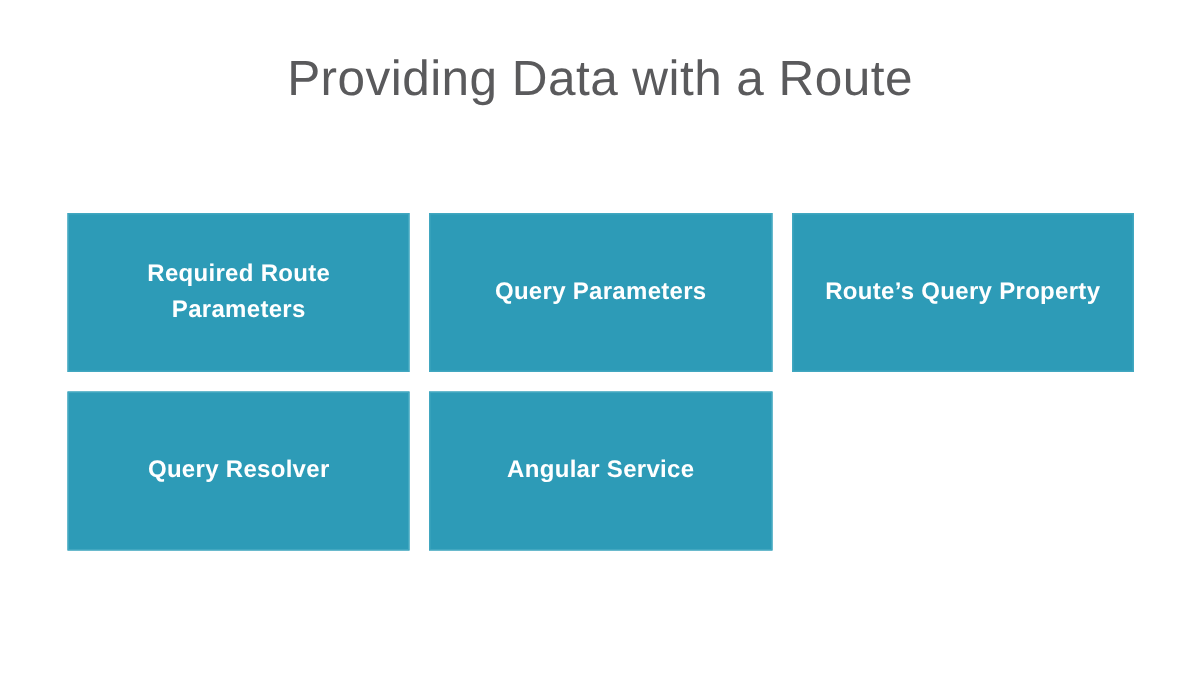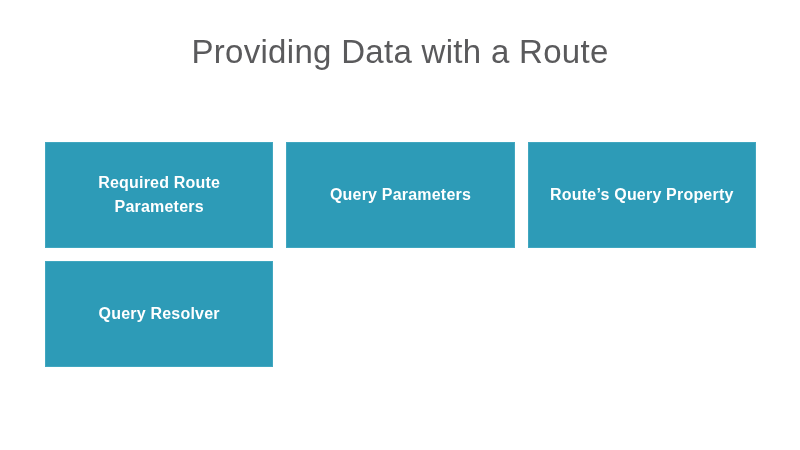--- a/index.html
+++ b/index.html
@@ -88,16 +88,19 @@
     </div>
 
     <div class="card">
       <span class="card-label">Route’s Query Property</span>
     </div>
 
     <div class="card">
       <span class="card-label">Query Resolver</span>
     </div>
 
+    <div class="card">
+      <span class="card-label">Angular Service</span>
+    </div>
 
   </div>
 
 </div>
 
 </body></html>

